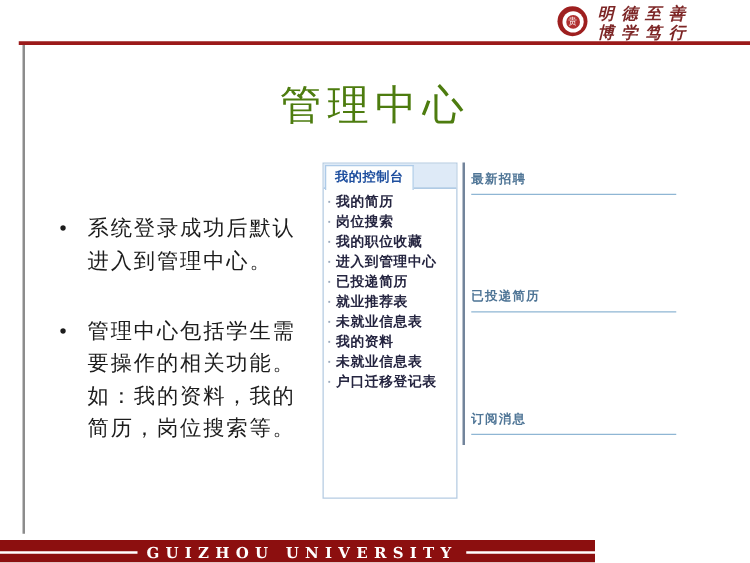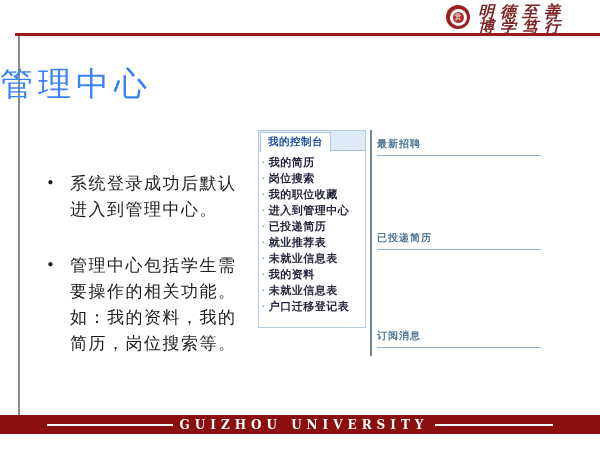--- a/index.html
+++ b/index.html
@@ -34,29 +34,29 @@
     width: 11px; height: 11px; border-radius: 50%;
     background: #b03030; color: #fff;
     font-size: 7px; line-height: 11px; text-align: center;
     font-family: "DejaVu Serif", serif;
   }
   .motto {
     position: absolute; left: 478px; top: 4px;
     color: #7d2626;
     font-family: "DejaVu Serif", serif;
     font-style: italic; font-weight: bold;
-    font-size: 16px; line-height: 15px; letter-spacing: 6px;
+    font-size: 13px; line-height: 15px; letter-spacing: 6px;
     white-space: nowrap;
   }
 
   
   .title {
     position: absolute; left: 0; top: 62px; width: 600px;
-    margin: 0; text-align: left;
-    color: #3b82f6;
+    margin: 0; text-align: center;
+    color: #4d7c0f;
     font-family: "DejaVu Serif", serif;
     font-weight: normal;
     font-size: 33px; letter-spacing: 5px;
   }
 
   
   .bullets {
     position: absolute; left: 46px; top: 170px; width: 215px;
     list-style: none; margin: 0; padding: 0;
     font-family: "DejaVu Serif", serif;
@@ -68,21 +68,21 @@
     font-size: 15px; line-height: 26px; color: #1c1c1c;
   }
   .bullets .btext {
     font-size: 17px; line-height: 26px; letter-spacing: 1.5px;
     white-space: pre-line;
   }
 
   
   .console-panel {
     position: absolute; left: 258px; top: 130px;
-    width: 108px; height: 198px;
+    width: 108px; height: 269px;
     background: #fff;
     border: 1px solid #b5cbe2;
     box-sizing: border-box;
   }
   .tab-strip {
     height: 19px; background: #deeaf7;
     border-bottom: 1px solid #9fc0de;
     position: relative;
   }
   .tab {
@@ -120,22 +120,22 @@
   .rp-section .rp-label {
     font-size: 10px; font-weight: bold; color: #4f7596;
     letter-spacing: 1px; cursor: pointer;
   }
   .rp-s0 { top: 3px; }
   .rp-s1 { top: 97px; }
   .rp-s2 { top: 195px; }
 
   
   .footer-bar {
-    position: absolute; left: 0; top: 415px;
-    width: 600px; height: 19px; background: #8c0f0f;
+    position: absolute; left: 0; top: 432px;
+    width: 476px; height: 19px; background: #8c0f0f;
     display: flex; align-items: center; justify-content: center;
     gap: 7px;
   }
   .f-rule { height: 2px; background: #ffffff; }
   .f-rule.left { width: 126px; }
   .f-rule.right { width: 118px; }
   .f-text {
     color: #ffffff;
     font-family: "DejaVu Serif", serif;
     font-size: 12px; font-weight: bold; letter-spacing: 5px;

